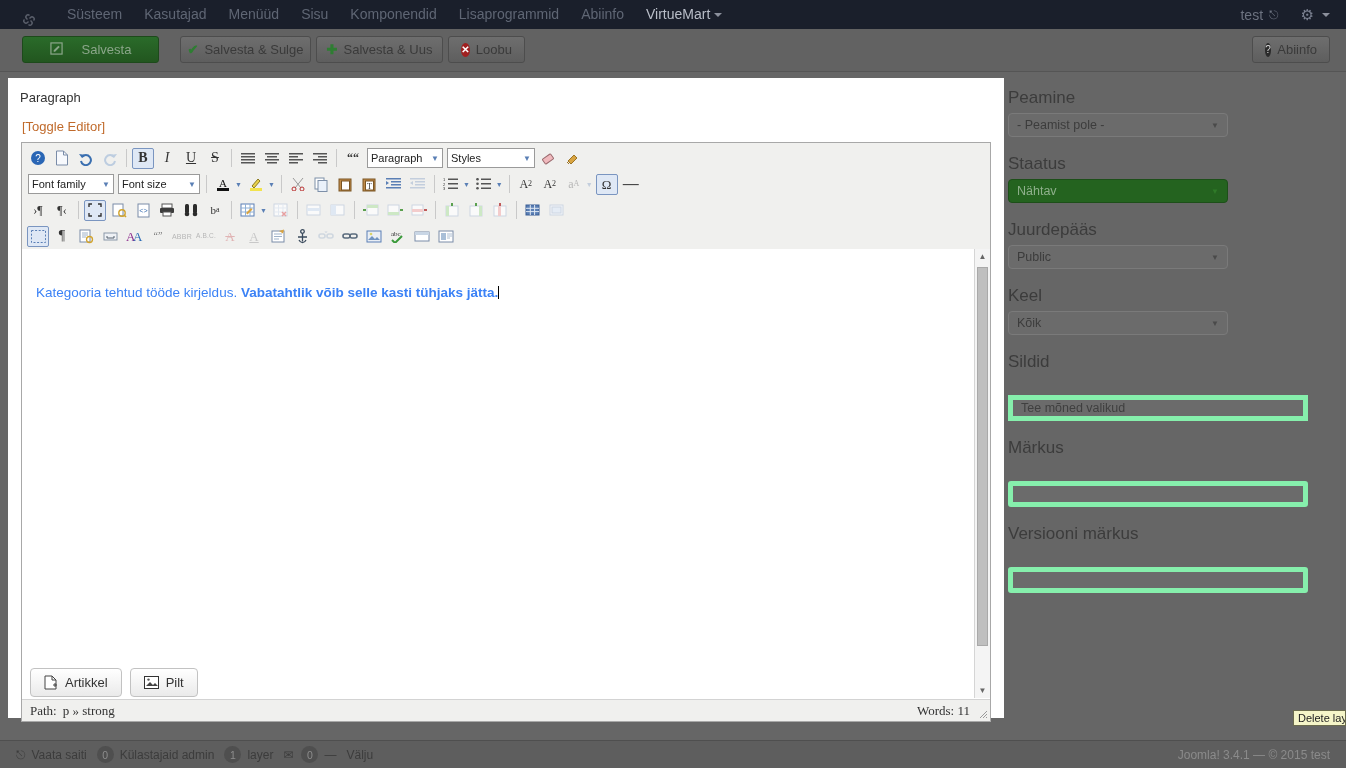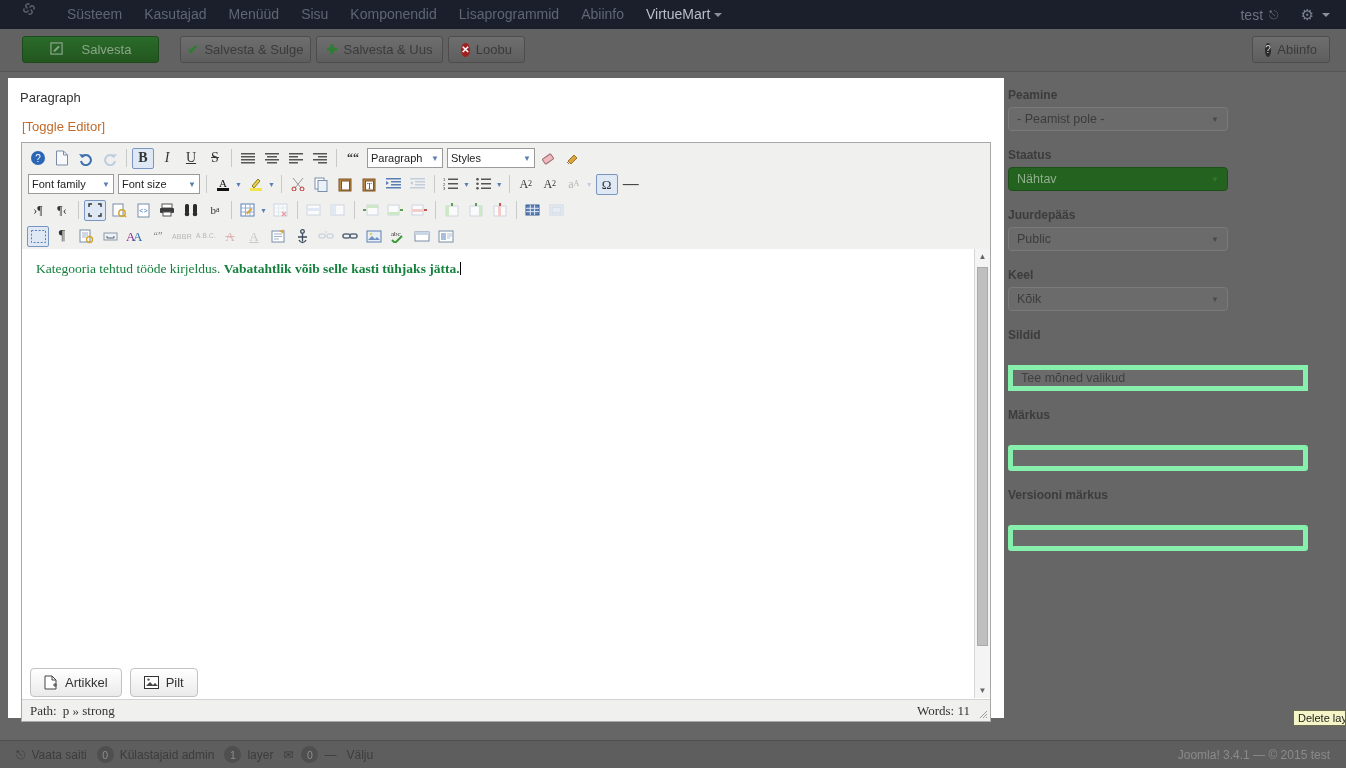--- a/index.html
+++ b/index.html
@@ -10,21 +10,21 @@
     font-family: "Liberation Sans", sans-serif;
     font-size: 13px;
     color: #333;
   }
   * { box-sizing: border-box; }
 
   
   .topnav {
     position: absolute; top: 0; left: 0; width: 1346px; height: 29px;
     background: #1a1f2b;
-    display: flex; align-items: flex-start;
+    display: flex; align-items: flex-end;
   }
   .joomla-logo {
     margin-left: 20px; margin-right: 18px;
     width: 18px; height: 18px;
     display: flex; align-items: center; justify-content: center;
     color: #5a5f6b; font-size: 15px;
   }
   .nav-item {
     color: #5f6674; font-size: 14px;
     padding: 0 11px; line-height: 29px; white-space: nowrap;
@@ -132,22 +132,23 @@
   }
   .caret-sm {
     font-size: 7px; color: #5a7fb5; margin-left: 0px; margin-right: 2px; cursor: pointer;
   }
 
   .ed-content {
     position: absolute; left: 0; right: 0; top: 106px; bottom: 23px;
     background: #fff; overflow: hidden;
   }
   .ed-text {
-    padding: 12px 14px; font-size: 13.5px; color: #15803d;
-    font-family: Liberation Serif, serif;
+    padding: 12px 14px; font-size: 13.5px; color: #3b82f6;
+    font-family: Liberation Sans, sans-serif;
+    margin-top: 24px;
   }
   .ed-text b { font-weight: bold; }
   .caretbar {
     display: inline-block; width: 1px; height: 13px;
     background: #000; vertical-align: -2px;
   }
   .ed-scroll {
     position: absolute; right: 0; top: 106px; bottom: 23px; width: 16px;
     background: #f4f4f4; border-left: 1px solid #d5d5d5;
   }
@@ -187,21 +188,21 @@
     background: linear-gradient(#ffffff, #eaeaea);
     cursor: pointer;
   }
   .lbtn .bi { margin-right: 7px; display: inline-flex; }
 
   
   .sidebar {
     position: absolute; left: 1008px; top: 88px; width: 330px;
   }
   .sb-label {
-    font-size: 12px; color: #3c3c3c; margin-bottom: 5px; margin-top: 17px; font-weight: bold;
+    font-size: 17px; color: #3c3c3c; margin-bottom: 5px; margin-top: 17px;
   }
   .sb-label:first-child { margin-top: 0; }
   .sb-select {
     width: 220px; height: 24px; border-radius: 4px;
     border: 1px solid #7a7a7a; background: #6b6b6b;
     display: flex; align-items: center; padding: 0 8px;
     font-size: 12.5px; color: #3c3c3c; cursor: pointer; position: relative;
   }
   .sb-select.green { background: #24631f; border-color: #1d4f19; color: #8fb08c; }
   .sb-select .dcaret {

